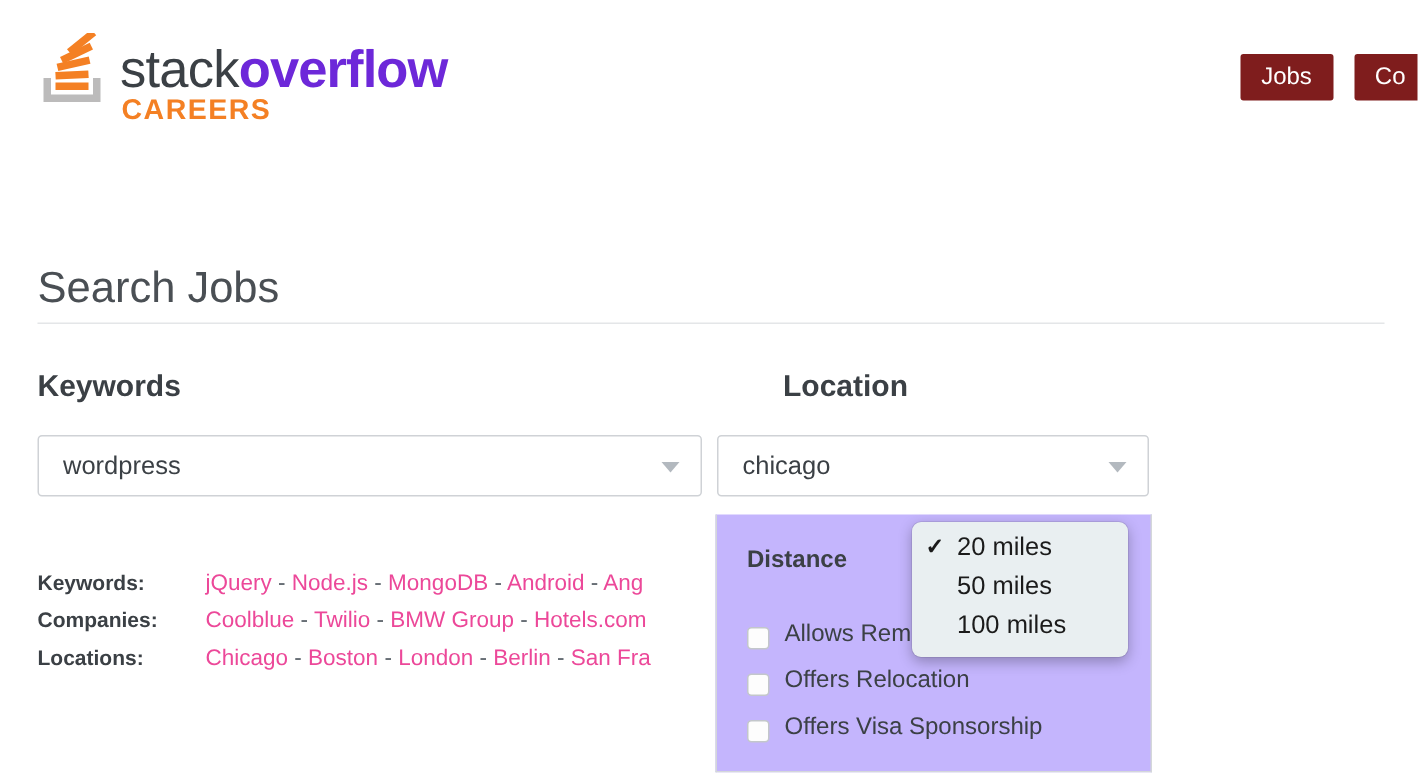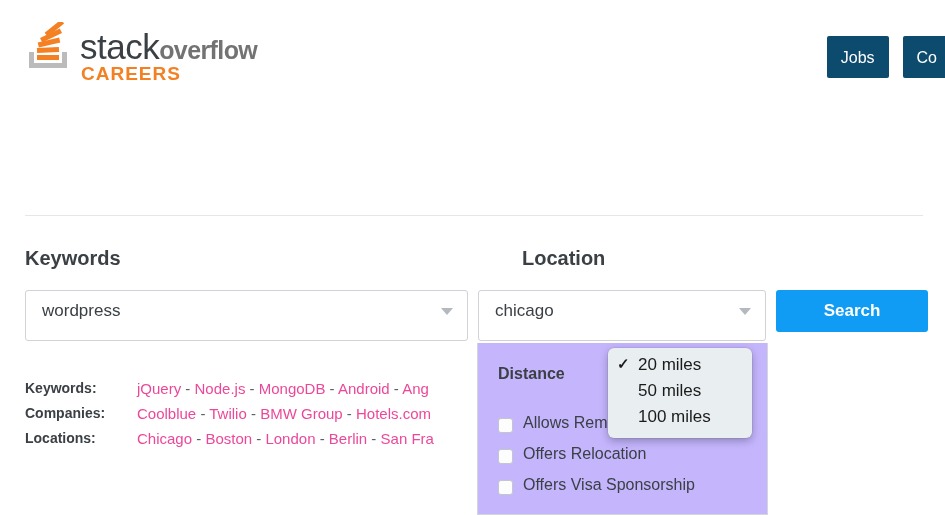--- a/index.html
+++ b/index.html
@@ -16,34 +16,34 @@
   .header { position: absolute; left: 0; top: 0; width: 945px; height: 110px; }
 
   .logo-wrap { position: absolute; left: 22px; top: 22px; width: 290px; height: 66px; }
   .logo-mark { position: absolute; left: 0; top: 0; width: 52px; height: 50px; }
   .logo-text { position: absolute; left: 58px; top: 5px; white-space: nowrap; }
   .logo-stack {
     font-size: 35px; font-weight: 400; color: #3b4045;
     letter-spacing: -0.5px;
   }
   .logo-overflow {
-    font-size: 25px; font-weight: 700; color: #737373;
+    font-size: 35px; font-weight: 700; color: #6d28d9;
     letter-spacing: -0.6px;
     text-align: center;
   }
   .logo-careers {
     position: absolute; left: 59px; top: 41px;
     font-size: 19px; font-weight: 700; color: #f48024;
     letter-spacing: 1.0px;
   }
 
   .nav { position: absolute; right: 0; top: 36px; height: 30px; }
   .nav-btn {
-    display: inline-block; height: 42px; line-height: 31px;
-    background: #0c4a6e; color: #ffffff;
+    display: inline-block; height: 31px; line-height: 31px;
+    background: #7f1d1d; color: #ffffff;
     font-size: 16px; font-weight: 400;
     padding: 0 14px; margin-left: 14px;
     border: none; border-radius: 2px;
     vertical-align: top; cursor: pointer;
   }
   .nav-btn.cut { padding-right: 40px; margin-right: -32px; }
 
   
   .title {
     position: absolute; left: 25px; top: 176px;
@@ -57,21 +57,21 @@
 
   
   .field-label {
     position: absolute; font-size: 20px; font-weight: 700; color: #3b4045;
   }
   #lbl-keywords { left: 25px; top: 247px; }
   #lbl-location { left: 478px; top: 247px; margin-left: 44px; }
 
   
   .combo {
-    position: absolute; height: 51px;
+    position: absolute; height: 41px;
     background: #ffffff; border: 1px solid #cfd2d6;
     border-radius: 3px;
   }
   .combo .val {
     position: absolute; left: 16px; top: 10px;
     font-size: 17px; color: #3b4045;
   }
   .combo .caret {
     position: absolute; right: 14px; top: 17px;
     width: 0; height: 0;
@@ -177,36 +177,36 @@
         <span class="logo-stack">stack</span><span class="logo-overflow">overflow</span>
       </div>
       <div class="logo-careers">CAREERS</div>
     </div>
 
     <div class="nav">
       <button class="nav-btn">Jobs</button><button class="nav-btn cut">Co</button>
     </div>
   </div>
 
+  <div class="title">Search Jobs</div>
   <div class="title-rule"></div>
 
   <div class="field-label" id="lbl-keywords">Keywords</div>
   <div class="field-label" id="lbl-location">Location</div>
 
   <div class="combo" id="combo-keywords">
     <div class="val">wordpress</div>
     <div class="caret"></div>
   </div>
 
   <div class="combo" id="combo-location">
     <div class="val">chicago</div>
     <div class="caret"></div>
   </div>
 
-  <button class="search-btn">Search</button>
 
   <div class="links">
 
     <div class="link-row">
       <span class="rlabel">Keywords:</span><span class="rlinks"><a>jQuery</a><span class="sep"> - </span><a>Node.js</a><span class="sep"> - </span><a>MongoDB</a><span class="sep"> - </span><a>Android</a><span class="sep"> - </span><a>Ang</a><span class="sep" style="color:transparent"> ---------------------------- </span><a>ava</a></span>
     </div>
 
     <div class="link-row">
       <span class="rlabel">Companies:</span><span class="rlinks"><a>Coolblue</a><span class="sep"> - </span><a>Twilio</a><span class="sep"> - </span><a>BMW Group</a><span class="sep"> - </span><a>Hotels.com</a></span>
     </div>

